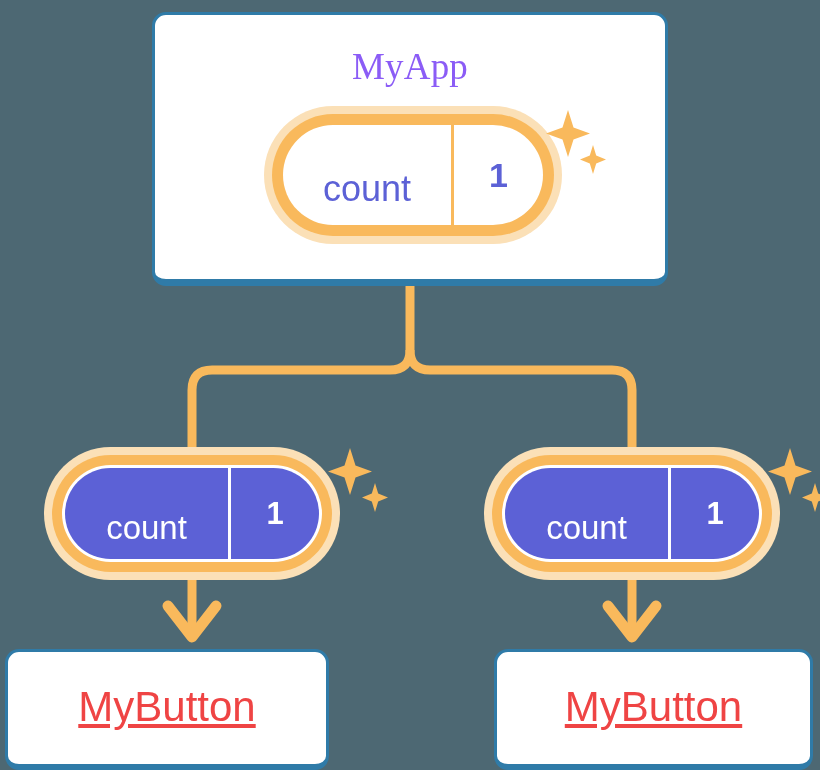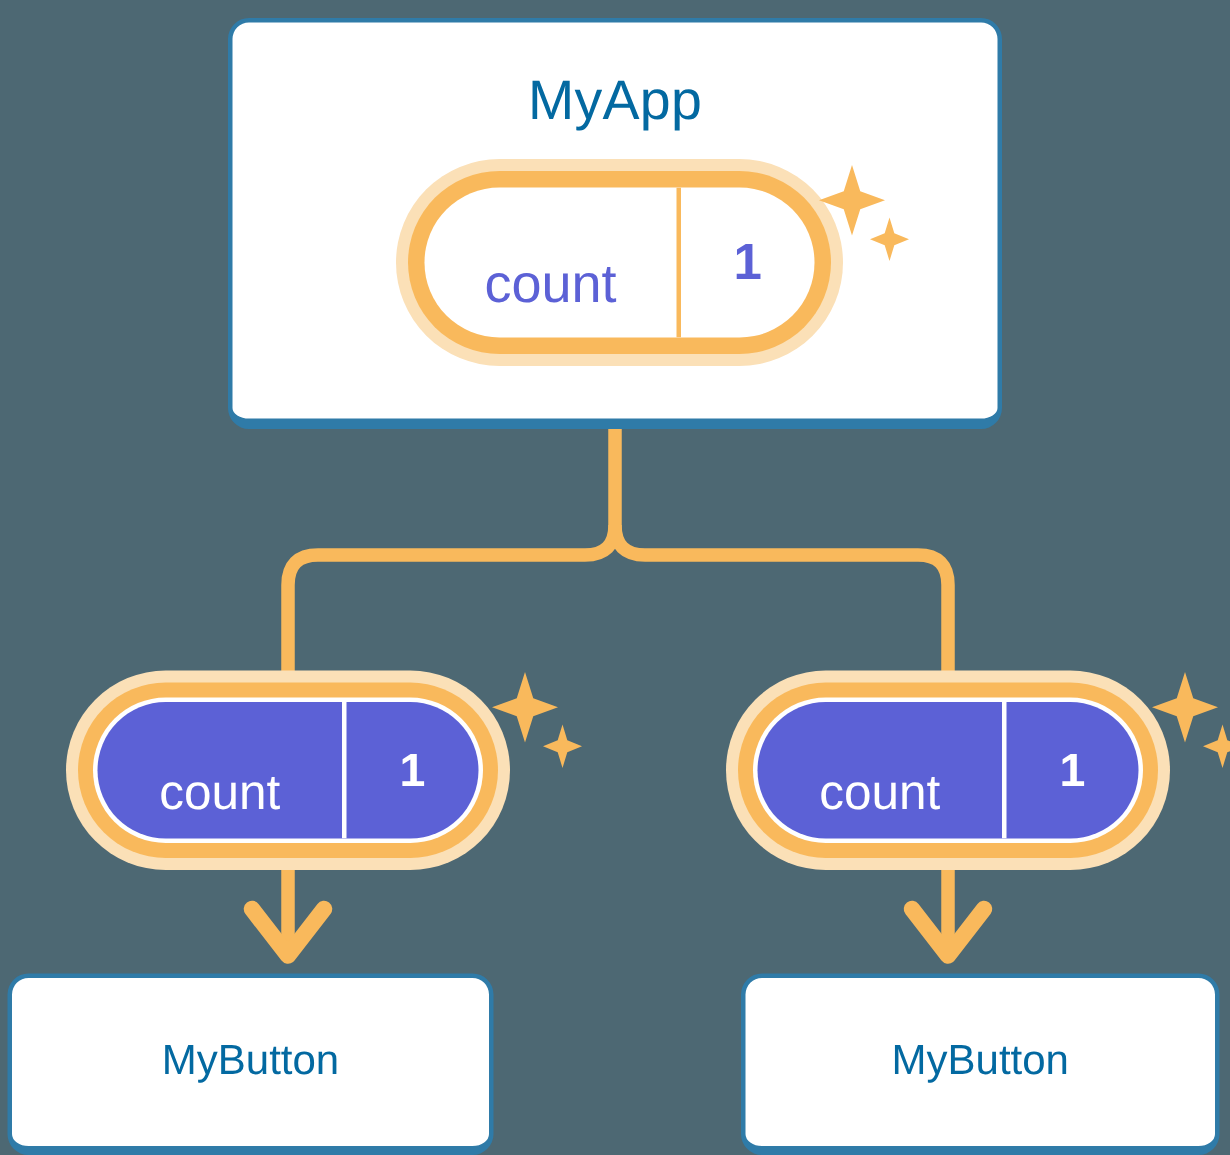--- a/index.html
+++ b/index.html
@@ -42,25 +42,26 @@
     justify-content: center;
   }
   .comp-box.root {
     left: 152px;
     top: 12px;
     width: 516px;
     height: 274px;
     align-items: flex-start;
   }
   .comp-title {
-    color: #0369a1;
+    color: #8b5cf6;
     font-size: 37px;
     font-weight: 400;
     letter-spacing: 0.2px;
     line-height: 1;
+    font-family: Liberation Serif, serif;
   }
   .comp-box.root .comp-title {
     margin-top: 33px;
   }
 
   .btn-box {
     position: absolute;
     background: #ffffff;
     border: 3px solid #2f7ba8;
     border-bottom-width: 6px;
@@ -76,25 +77,26 @@
     width: 324px;
     height: 121px;
   }
   .btn-box.right {
     left: 494px;
     top: 649px;
     width: 319px;
     height: 121px;
   }
   .btn-label {
-    color: #0369a1;
-    font-size: 28px;
+    color: #ef4444;
+    font-size: 42px;
     font-weight: 400;
     line-height: 1;
     margin-top: -2px;
+    text-decoration: underline;
   }
 
   
   .pill-wrap {
     position: absolute;
   }
   
   .pill-glow {
     position: absolute;
     left: 0;

